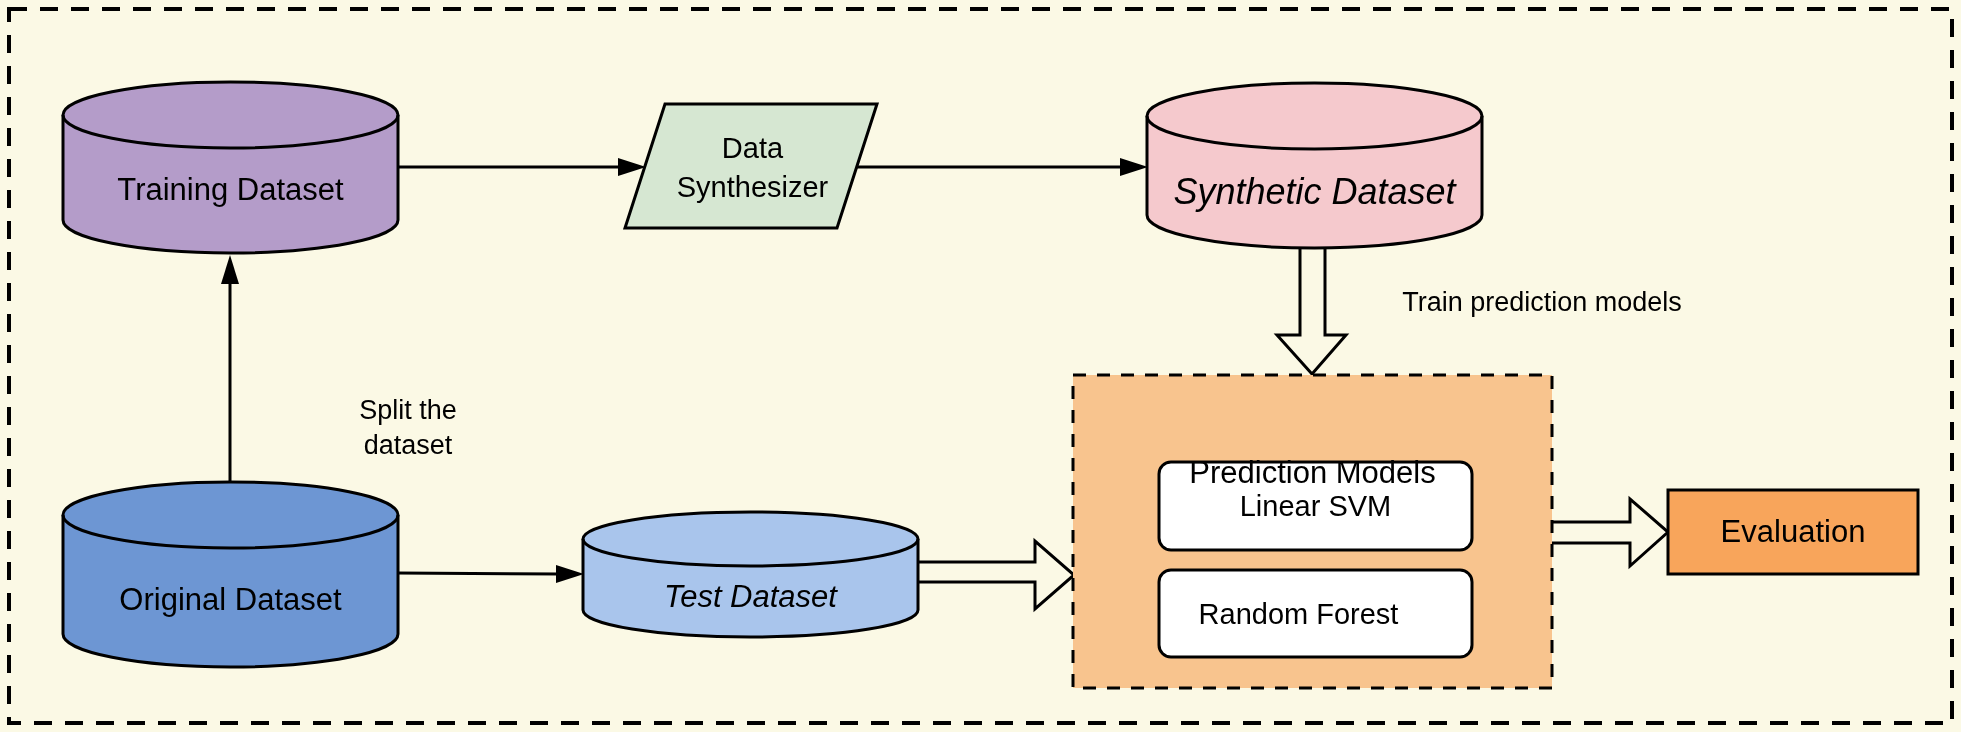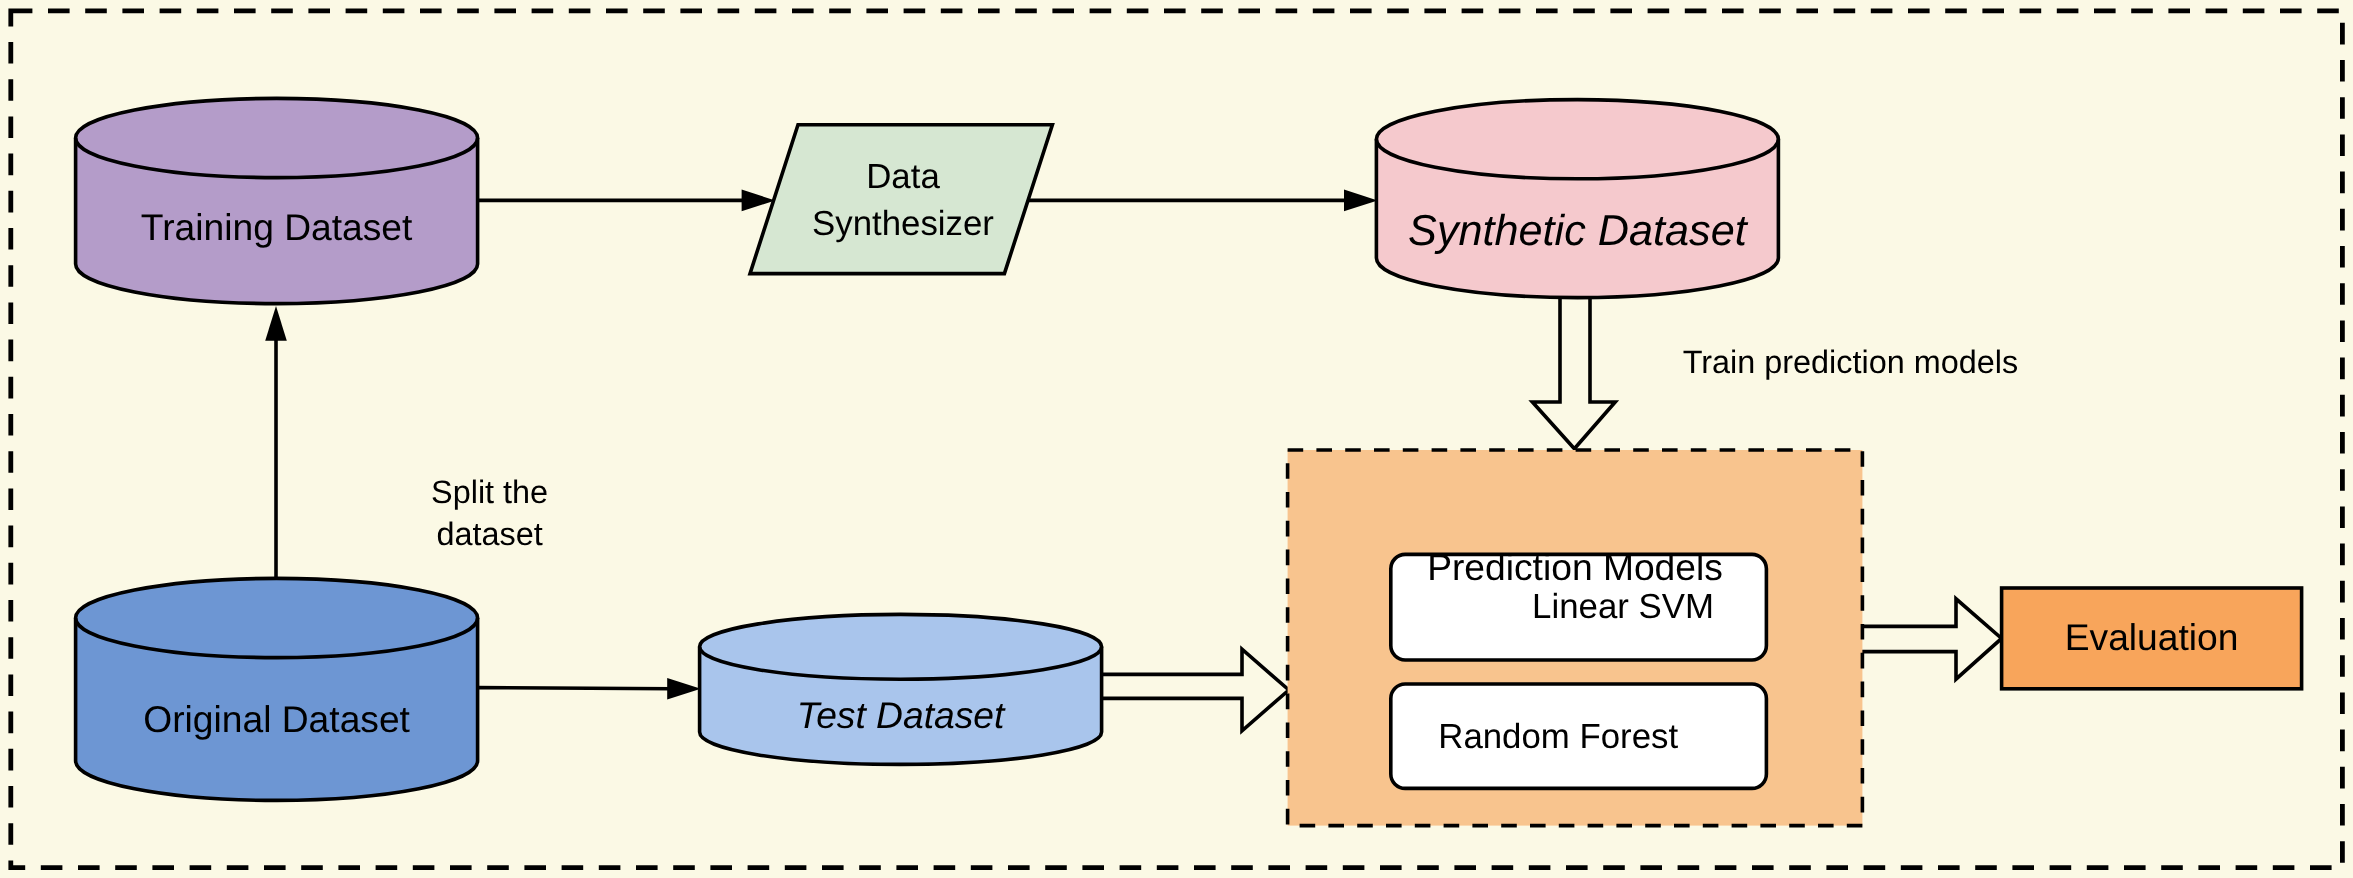--- a/index.html
+++ b/index.html
@@ -20,21 +20,21 @@
     -webkit-font-smoothing: antialiased;
   }
   .lbl-training   { left: 63px;   top: 172px; width: 335px; font-size: 31px; line-height: 36px; }
   .lbl-original   { left: 63px;   top: 582px; width: 335px; font-size: 31px; line-height: 36px; }
   .lbl-test       { left: 583px;  top: 579px; width: 335px; font-size: 31px; line-height: 36px; font-style: italic; }
   .lbl-synthetic  { left: 1147px; top: 174px; width: 335px; font-size: 36px; line-height: 36px; font-style: italic; }
   .lbl-synthesizer{ left: 640px;  top: 129px; width: 225px; font-size: 29px; line-height: 39px; }
   .lbl-split      { left: 308px;  top: 393px; width: 200px; font-size: 27px; line-height: 35px; }
   .lbl-train-edge { left: 1342px; top: 285px; width: 400px; font-size: 27px; line-height: 34px; }
   .lbl-pred-title { left: 1073px; top: 411px; width: 479px; font-size: 31px; line-height: 36px; margin-top: 44px; }
-  .lbl-svm        { left: 1159px; top: 488px; width: 313px; font-size: 29px; line-height: 36px; margin-left: 37px; }
+  .lbl-svm        { left: 1159px; top: 488px; width: 313px; font-size: 29px; line-height: 36px; }
   .lbl-rf         { left: 1159px; top: 596px; width: 279px; font-size: 29px; line-height: 36px; }
   .lbl-eval       { left: 1668px; top: 514px; width: 250px; font-size: 31px; line-height: 36px; }
 </style>
 </head>
 <body>
 
 <div class="canvas">
 
   <svg width="1961" height="732" viewBox="0 0 1961 732">
 

